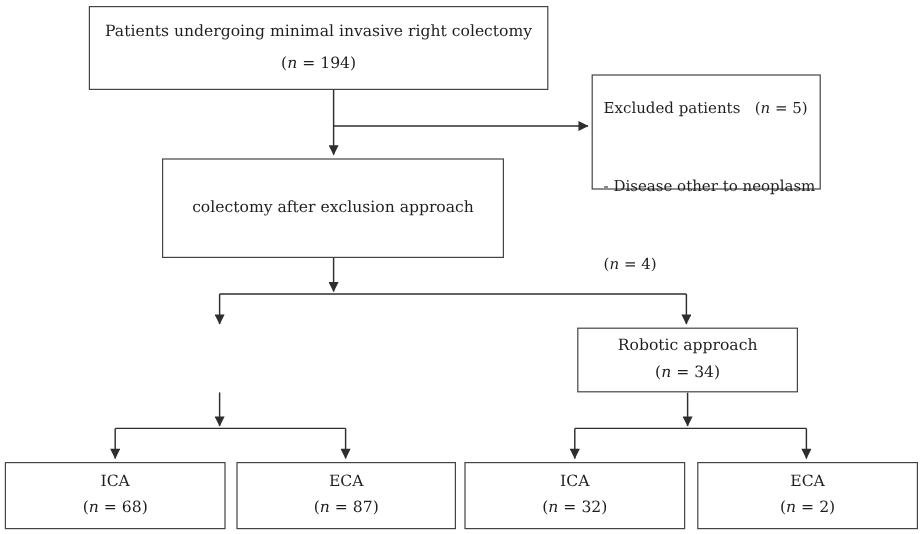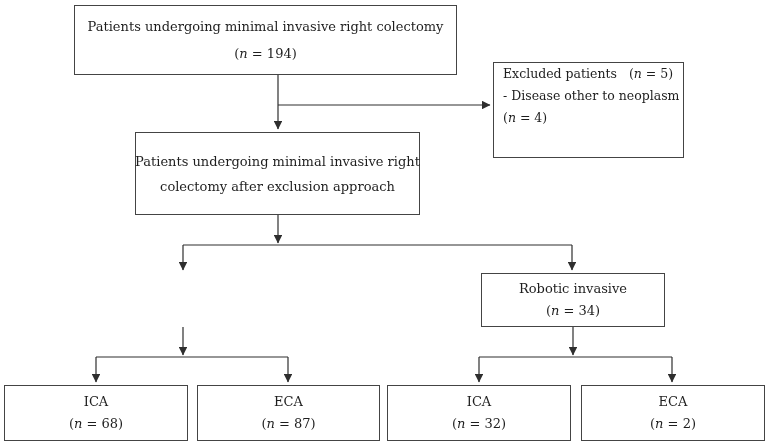--- a/index.html
+++ b/index.html
@@ -18,21 +18,21 @@
     border:1.4px solid #444444;
     background:#ffffff;
     box-sizing:border-box;
     display:flex;flex-direction:column;
     align-items:center;justify-content:center;
     text-align:left;
     font-size:13px;line-height:22px;
   }
   .box .line{white-space:pre;}
   .box.spread{justify-content:space-evenly;line-height:15px;}
-  .box.left{align-items:flex-start;text-align:left;padding-left:9px;padding-right:2px;justify-content:flex-start;padding-top:0;font-size:12.5px;}
+  .box.left{align-items:flex-start;text-align:left;padding-left:9px;padding-right:2px;justify-content:flex-start;padding-top:16px;font-size:12.5px;gap:43px;}
   .box i{font-style:italic;}
 </style>
 </head>
 <body>
 
 <div class="canvas">
 
   <svg class="connectors" width="768" height="445" viewBox="0 0 768 445">
     <defs>
       <marker id="arrow" viewBox="0 0 10 10" refX="9.5" refY="5" markerWidth="8" markerHeight="7" orient="auto">
@@ -66,27 +66,26 @@
     <div class="line">(<i>n</i> = 194)</div>
   </div>
 
   <div class="box left" style="left:493px;top:62px;width:191px;height:96px;">
     <div class="line">Excluded patients   (<i>n</i> = 5)</div>
     <div class="line">- Disease other to neoplasm</div>
     <div class="line">(<i>n</i> = 4)</div>
   </div>
 
   <div class="box" style="left:135px;top:132px;width:285px;height:83px;line-height:25px;">
-    <div class="line">Patients undergoing minimal invasive right</div>
     <div class="line">colectomy after exclusion approach</div>
   </div>
 
 
   <div class="box" style="left:481px;top:273px;width:184px;height:54px;">
-    <div class="line">Robotic invasive</div>
+    <div class="line">Robotic approach</div>
     <div class="line">(<i>n</i> = 34)</div>
   </div>
 
   <div class="box" style="left:4px;top:385px;width:184px;height:56px;">
     <div class="line">ICA</div>
     <div class="line">(<i>n</i> = 68)</div>
   </div>
 
   <div class="box" style="left:197px;top:385px;width:183px;height:56px;">
     <div class="line">ECA</div>

